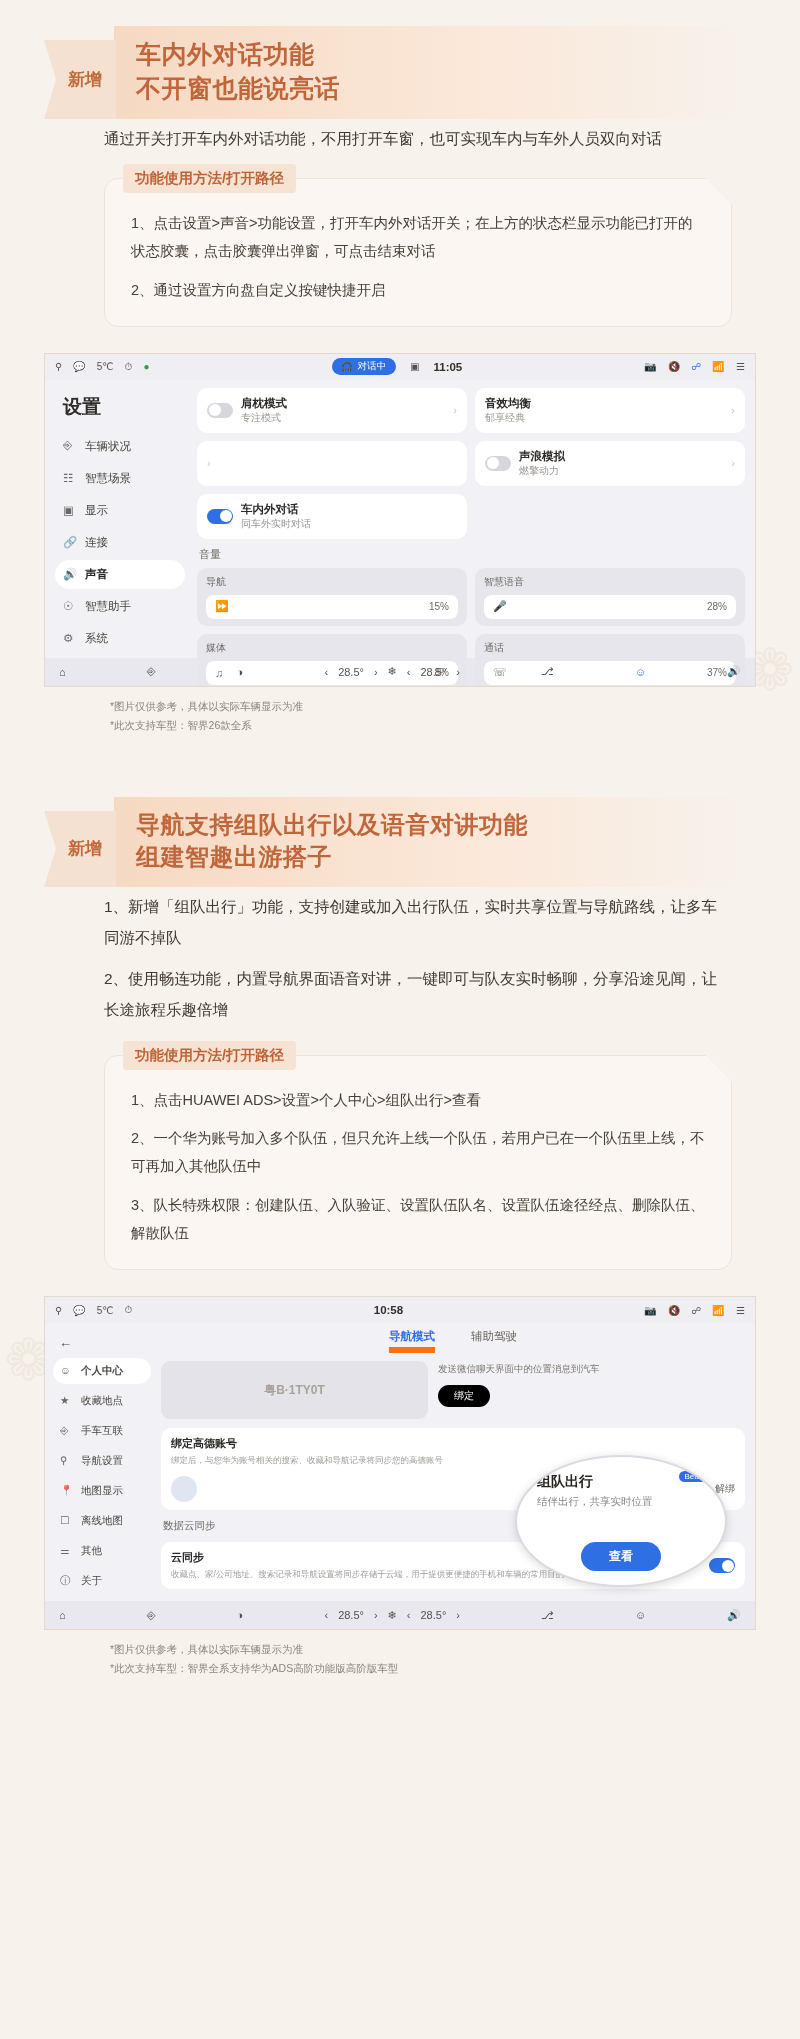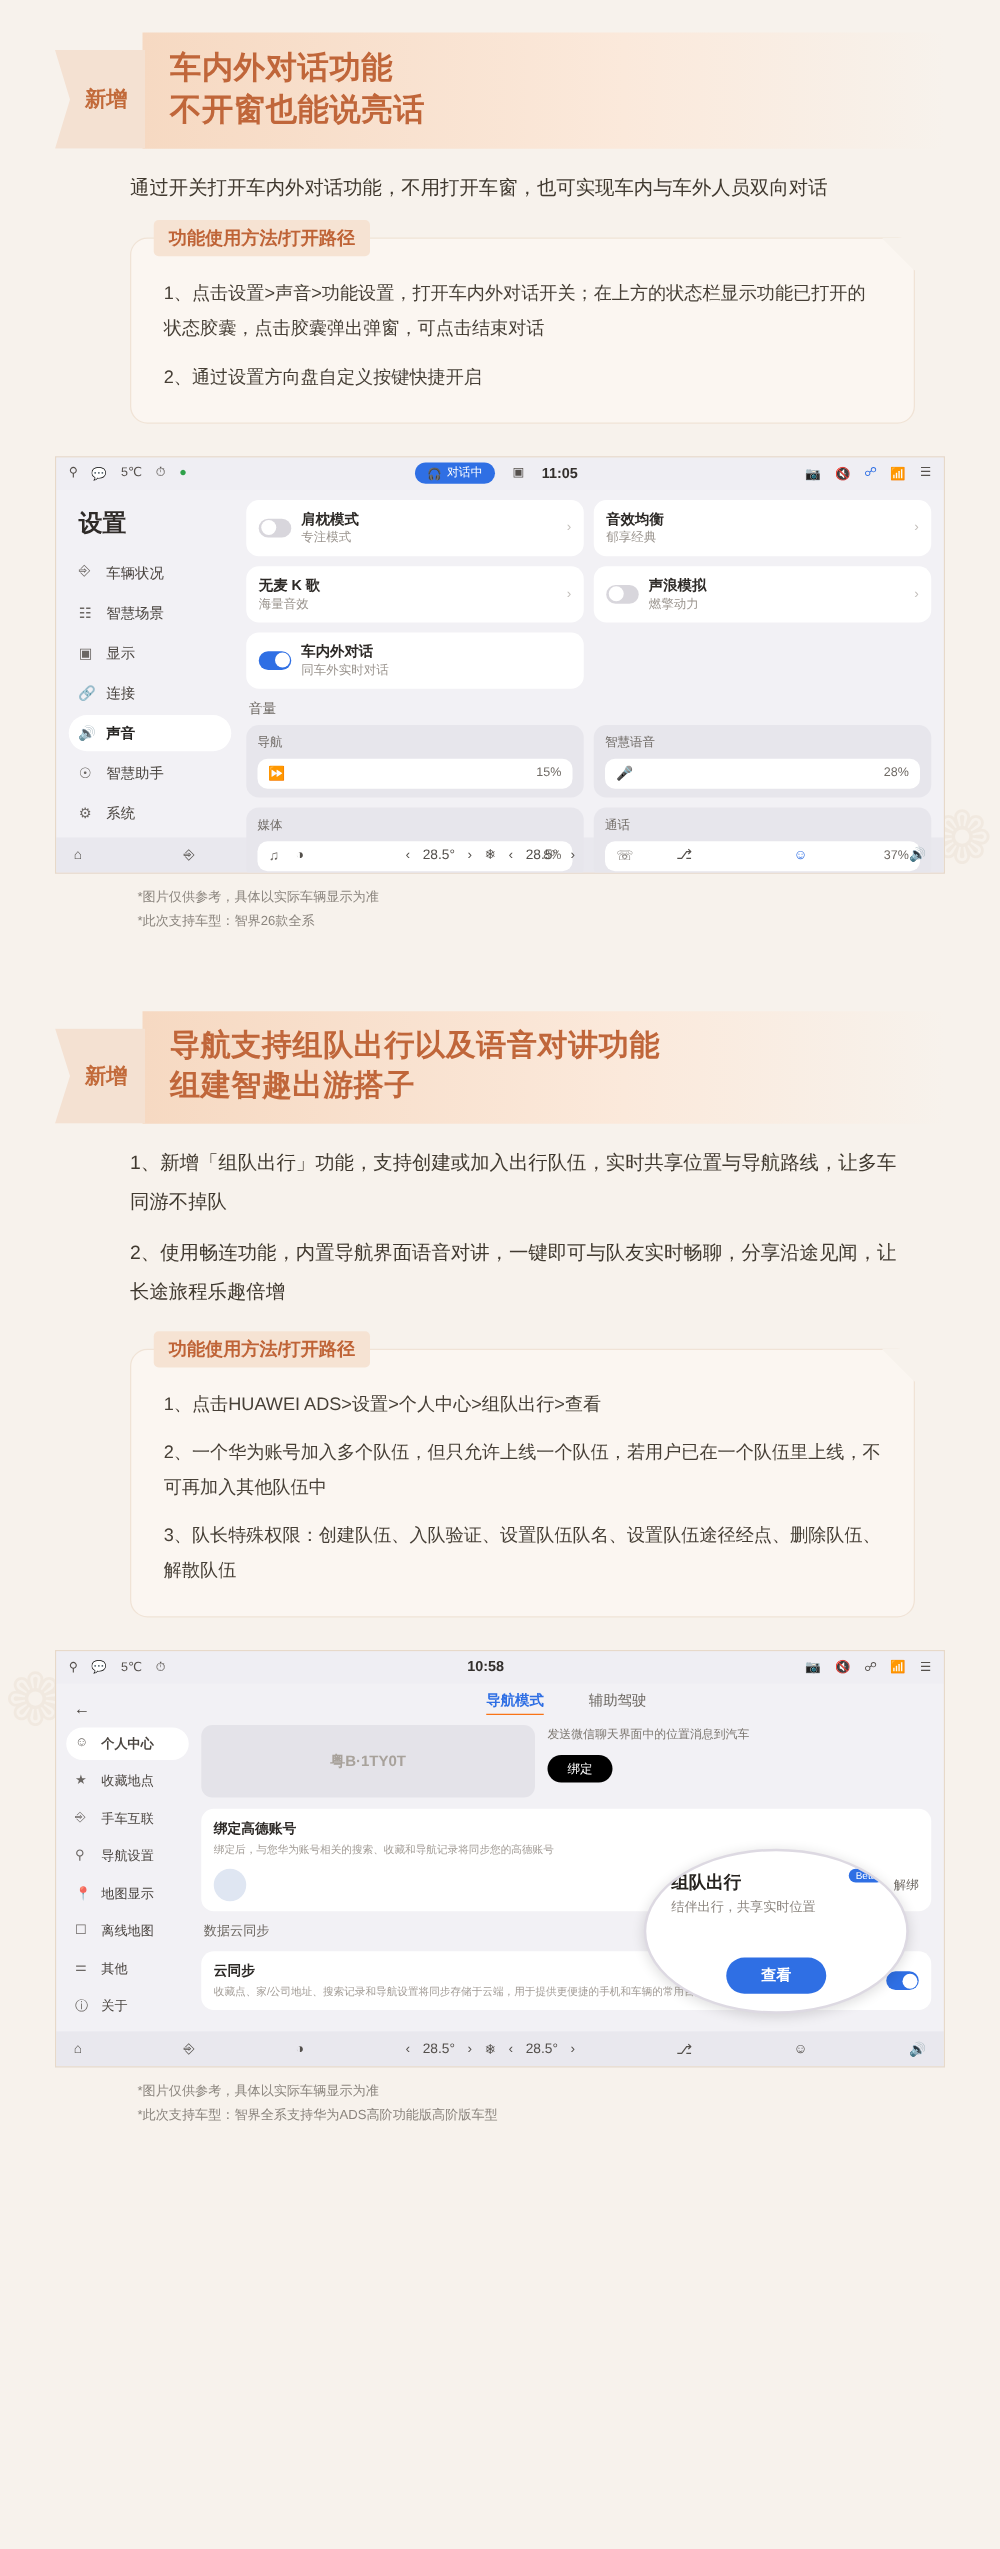--- a/index.html
+++ b/index.html
@@ -36,21 +36,21 @@
     display:flex; flex-direction:column; justify-content:center;
   }
   .hdr-line {
     font-size:25px; font-weight:bold; color:#c0663a;
     line-height:1.34; letter-spacing:.5px;
   }
   .hdr-box.one .hdr-line { font-size:24px; }
 
   
   .body-wrap { padding:0 68px 0 104px; }
-  .lead { font-size:15.5px; line-height:2.0; color:#40392f; margin-top:16px; }
+  .lead { font-size:15.5px; line-height:2.0; color:#40392f; margin-top:4px; }
 
   
   .path-card {
     margin:24px 0 0 0;
     background:#fbf6f1;
     border:1px solid #f0e3d6;
     border-radius:14px 14px 14px 14px;
     padding:30px 26px 22px 26px;
     position:relative;
   }
@@ -142,21 +142,21 @@
   }
   .tb-mid { display:flex; align-items:center; gap:10px; font-size:11px; }
 
   
   .nav-body { display:flex; height:278px; background:#f2f1f5; position:relative; }
   .nv-left { width:112px; padding:10px 6px 0 8px; }
   .nv-item { display:flex; align-items:center; gap:7px; font-size:10.5px; color:#4a4540; padding:6px 7px; border-radius:16px; margin-bottom:4px;}
   .nv-item.active { background:#fff; font-weight:bold; }
   .nv-main { flex:1; padding:6px 10px 0 4px; position:relative; }
   .tabs { display:flex; justify-content:center; gap:36px; font-size:11.5px; color:#6b6660; margin-bottom:8px;}
-  .tabs .on { color:#2f6fe4; font-weight:bold; border-bottom:1px solid #f97316; padding-bottom:3px;}
+  .tabs .on { color:#2f6fe4; font-weight:bold; border-bottom:6px solid #f97316; padding-bottom:3px;}
   .nv-cols { display:flex; gap:10px; }
   .nv-card { background:#e4e3e9; border-radius:9px; height:58px; flex:1; }
   .nv-right { flex:1.15; }
   .nv-txt { font-size:9.5px; color:#7b766f; line-height:1.7; }
   .blue-btn { background:#000000; color:#fff; font-size:10px; padding:4px 16px; border-radius:12px; display:inline-block; margin-top:8px;}
   .nv-box { background:#fff; border-radius:10px; padding:8px 10px; margin-top:9px; }
   .nv-box .b1 { font-size:11px; font-weight:bold; color:#2c2926; }
   .nv-box .b2 { font-size:8.5px; color:#a29c96; line-height:1.6; margin-top:3px; }
   .nv-sec { font-size:10.5px; color:#6d6862; margin:9px 0 5px 2px; }
 
@@ -284,24 +284,20 @@
               <div class="txt">
                 <div class="t1">音效均衡</div>
                 <div class="t2">郁享经典</div>
               </div>
               <span class="arr">›</span>
             </div>
           </div>
 
           <div class="row2">
             <div class="tile">
-              <div class="txt">
-                <div class="t1">无麦 K 歌</div>
-                <div class="t2">海量音效</div>
-              </div>
               <span class="arr">›</span>
             </div>
             <div class="tile">
               <div class="sw">
                   <i></i>
                 </div>
               <div class="txt">
                 <div class="t1">声浪模拟</div>
                 <div class="t2">燃擎动力</div>
               </div>

